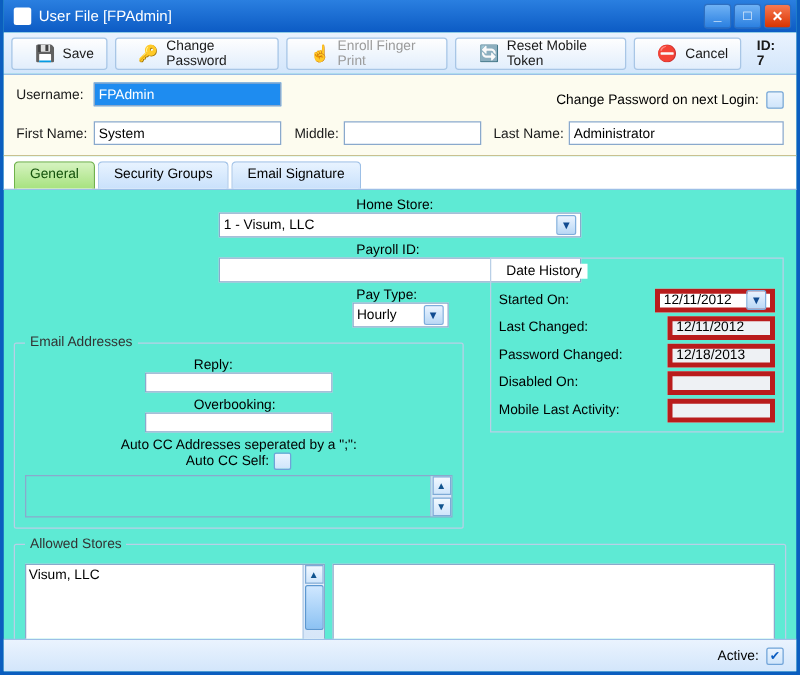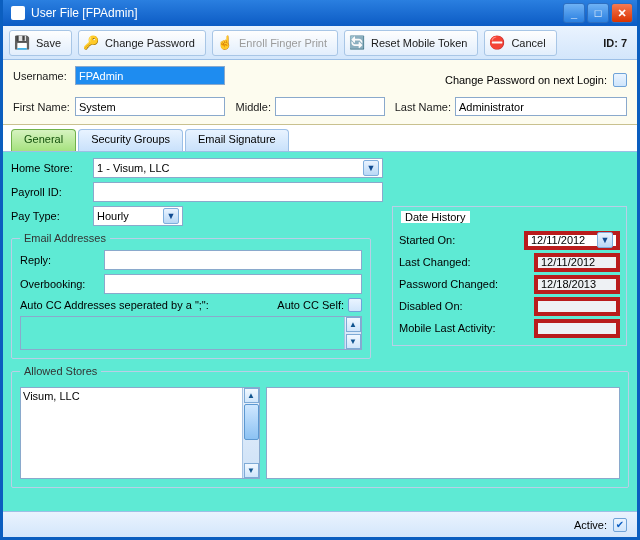--- a/index.html
+++ b/index.html
@@ -61,21 +61,21 @@
     padding: 0 6px;
     gap: 6px;
   }
   .tbtn {
     height: 26px;
     border: 1px solid #a8c6e6;
     border-radius: 3px;
     background: linear-gradient(#fefefe, #e2eefc);
     display: flex;
     align-items: center;
-    padding: 0 10px 0 4px;
+    padding: 0 10px 0 18px;
     gap: 6px;
     cursor: pointer;
     color: #1a1a1a;
   }
   .tbtn .ico {
     width: 16px; height: 16px;
     display: inline-flex; align-items: center; justify-content: center;
     font-size: 13px;
   }
   .toolbar .spacer { flex: 1; }
@@ -139,21 +139,21 @@
     border-color:#6fb24b;
     font-weight:normal;
     color:#14520c;
   }
   .content {
     flex:1;
     padding: 6px 8px;
     overflow:hidden;
     position:relative;
   }
-  .row { display:flex; align-items:center; margin-bottom:4px; gap:12px; }
+  .row { display:flex; align-items:center; margin-bottom:4px; gap:0;flex-direction:column; }
   .lbl { width:70px; }
   .combo, .txt {
     height: 20px;
     border: 1px solid #8aa9cc;
     background:#fff;
     padding:1px 3px;
     font:inherit;
   }
   .combo { display:flex; align-items:center; justify-content:space-between; }
   .combo-btn {
@@ -311,21 +311,21 @@
         <span>1 - Visum, LLC</span>
         <span class="combo-btn">▼</span>
       </div>
     </div>
     <div class="row">
       <span class="lbl">Payroll ID:</span>
       <input class="txt" style="width: 290px;" value="">
     </div>
     <div class="row">
       <span class="lbl">Pay Type:</span>
-      <div class="combo" style="width:90px;">
+      <div class="combo" style="width:77px;">
         <span>Hourly</span>
         <span class="combo-btn">▼</span>
       </div>
     </div>
 
 
     <div class="date-history">
       <div class="dh-title">Date History</div>
       <div class="dh-row">
         <span>Started On:</span>

